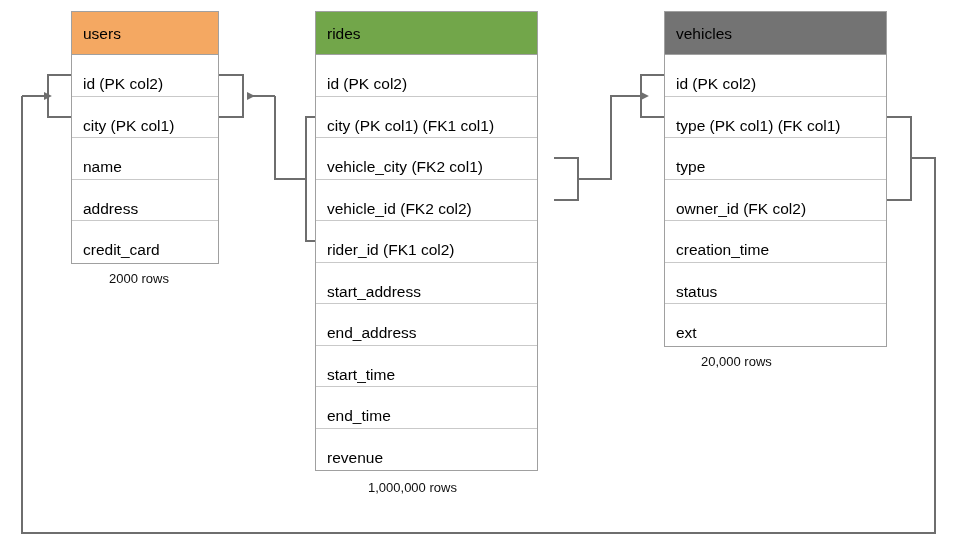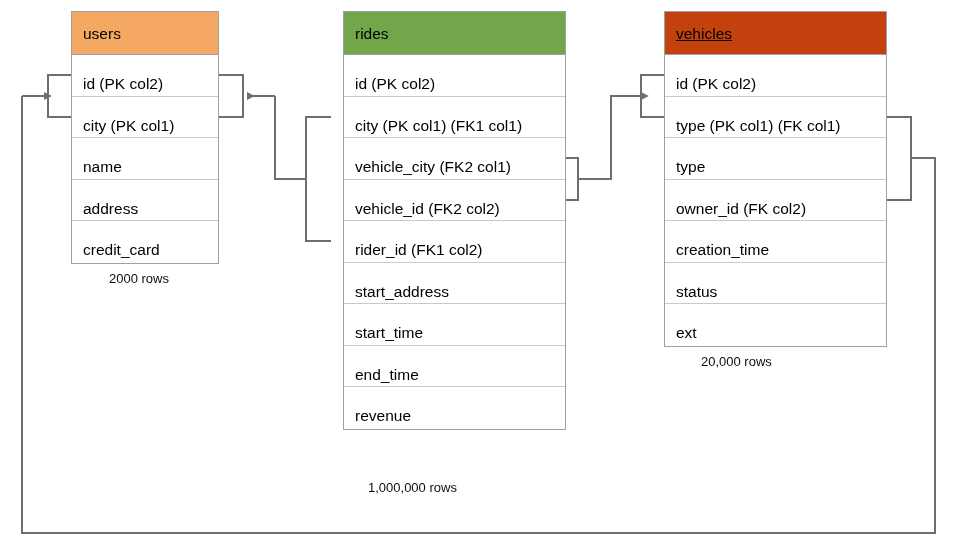--- a/index.html
+++ b/index.html
@@ -112,36 +112,37 @@
   <div class="entity-table" style="left:71px; top:11px; width:148px;">
     <div class="entity-header" style="background:#f4a862;">users</div>
     <div class="entity-row">id (PK col2)</div>
     <div class="entity-row">city (PK col1)</div>
     <div class="entity-row">name</div>
     <div class="entity-row">address</div>
     <div class="entity-row last-row">credit_card</div>
   </div>
   <div class="row-count-label" style="left:81px; top:271px;">2000 rows</div>
 
-  <div class="entity-table" style="left:343px; top:11px; width:223px;">
+  <div class="entity-table" style="left:315px; top:11px; width:223px;">
     <div class="entity-header" style="background:#72a64a;">rides</div>
     <div class="entity-row">id (PK col2)</div>
     <div class="entity-row">city (PK col1) (FK1 col1)</div>
     <div class="entity-row">vehicle_city (FK2 col1)</div>
     <div class="entity-row">vehicle_id (FK2 col2)</div>
     <div class="entity-row">rider_id (FK1 col2)</div>
     <div class="entity-row">start_address</div>
+    <div class="entity-row">end_address</div>
     <div class="entity-row">start_time</div>
     <div class="entity-row">end_time</div>
     <div class="entity-row last-row">revenue</div>
   </div>
   <div class="row-count-label" style="left:340px; top:480px;">1,000,000 rows</div>
 
   <div class="entity-table" style="left:664px; top:11px; width:223px;">
-    <div class="entity-header" style="background:#c2410c;text-decoration:underline;">vehicles</div>
+    <div class="entity-header" style="background:#737373;">vehicles</div>
     <div class="entity-row">id (PK col2)</div>
     <div class="entity-row">type (PK col1) (FK col1)</div>
     <div class="entity-row">type</div>
     <div class="entity-row">owner_id (FK col2)</div>
     <div class="entity-row">creation_time</div>
     <div class="entity-row">status</div>
     <div class="entity-row last-row">ext</div>
   </div>
   <div class="row-count-label" style="left:673px; top:354px;">20,000 rows</div>
 

